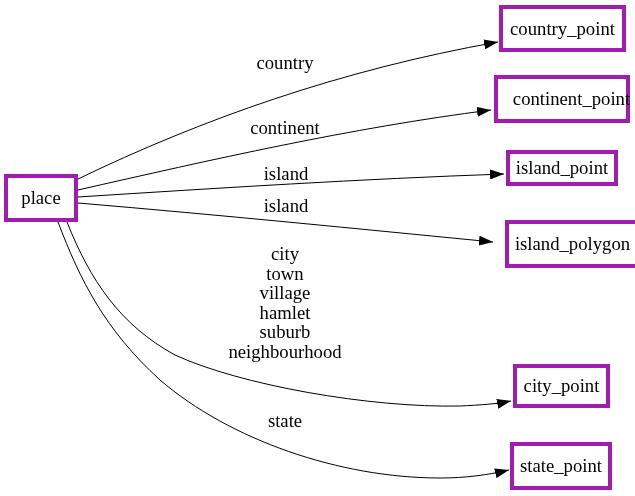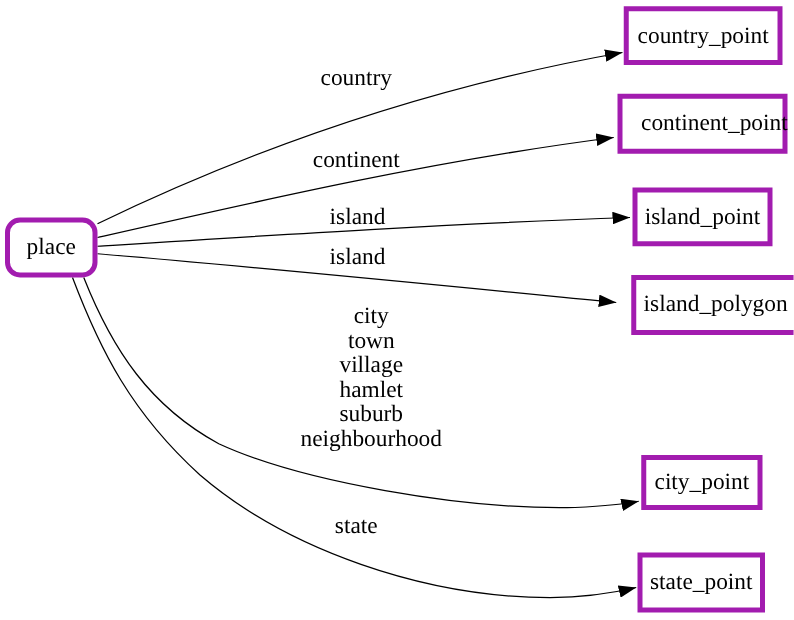--- a/index.html
+++ b/index.html
@@ -55,43 +55,43 @@
       </marker>
     </defs>
     <path class="edge" d="M78,179 C200,120 340,70 498,42" marker-end="url(#arrow)"></path>
     <path class="edge" d="M78,190 C210,160 350,128 491,110" marker-end="url(#arrow)"></path>
     <path class="edge" d="M78,197 C220,188 360,179 504,174" marker-end="url(#arrow)"></path>
     <path class="edge" d="M78,203 C220,215 360,229 493,242" marker-end="url(#arrow)"></path>
     <path class="edge" d="M67,222 C90,280 120,325 175,355 C240,385 370,408 460,406 C480,405 497,404 511,401" marker-end="url(#arrow)"></path>
     <path class="edge" d="M58,222 C80,280 105,330 160,380 C230,440 340,478 440,478 C465,478 488,475 509,470" marker-end="url(#arrow)"></path>
   </svg>
 
-  <div class="node" style="left:4px; top:174px; width:74px; height:48px;border-radius:12px;">place</div>
+  <div class="node" style="left:4px; top:174px; width:74px; height:48px;">place</div>
 
   <div class="node" style="left:499px; top:5px; width:127px; height:47px;">country_point</div>
 
   <div class="node" style="left:494px; top:75px; width:136px; height:48px;padding-left:19px;">continent_point</div>
 
-  <div class="node" style="left:506px; top:150px; width:112px; height:47px;">island_point</div>
+  <div class="node" style="left:506px; top:150px; width:112px; height:36px;">island_point</div>
 
   <div class="node" style="left:495px; top:220px; width:135px; height:48px;margin-left:10px;">island_polygon</div>
 
   <div class="node" style="left:513px; top:364px; width:97px; height:44px;">city_point</div>
 
   <div class="node" style="left:510px; top:442px; width:102px; height:48px;">state_point</div>
 
   <div class="edge-label" style="left:285px; top:63px;">country</div>
 
   <div class="edge-label" style="left:285px; top:128px;">continent</div>
 
   <div class="edge-label" style="left:286px; top:174px;">island</div>
 
   <div class="edge-label" style="left:286px; top:206px;">island</div>
 
-  <div class="edge-label edge-label-multi" style="left:285px; top:302px;margin-left:12px;">
+  <div class="edge-label edge-label-multi" style="left:285px; top:302px;">
     <div>city</div>
     <div>town</div>
     <div>village</div>
     <div>hamlet</div>
     <div>suburb</div>
     <div>neighbourhood</div>
   </div>
 
   <div class="edge-label" style="left:285px; top:421px;text-align:right;">state</div>
 

